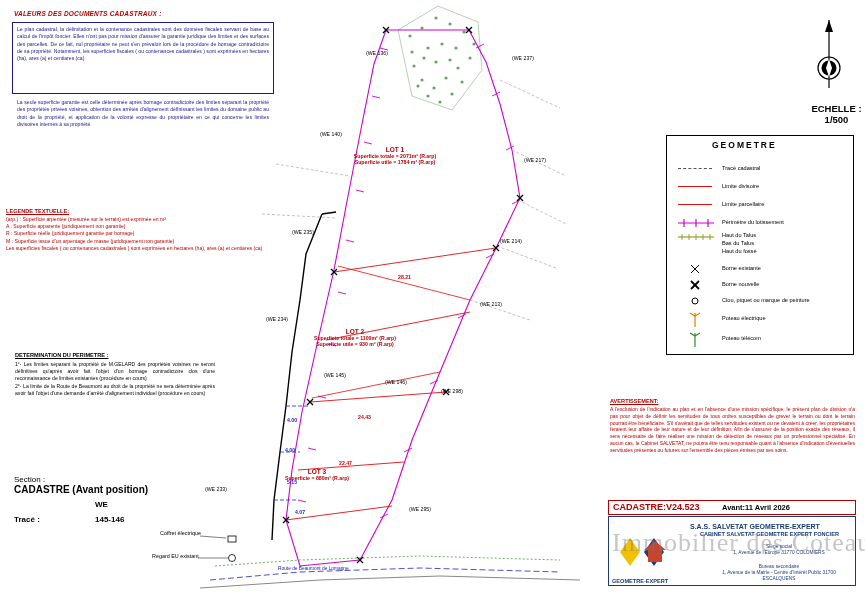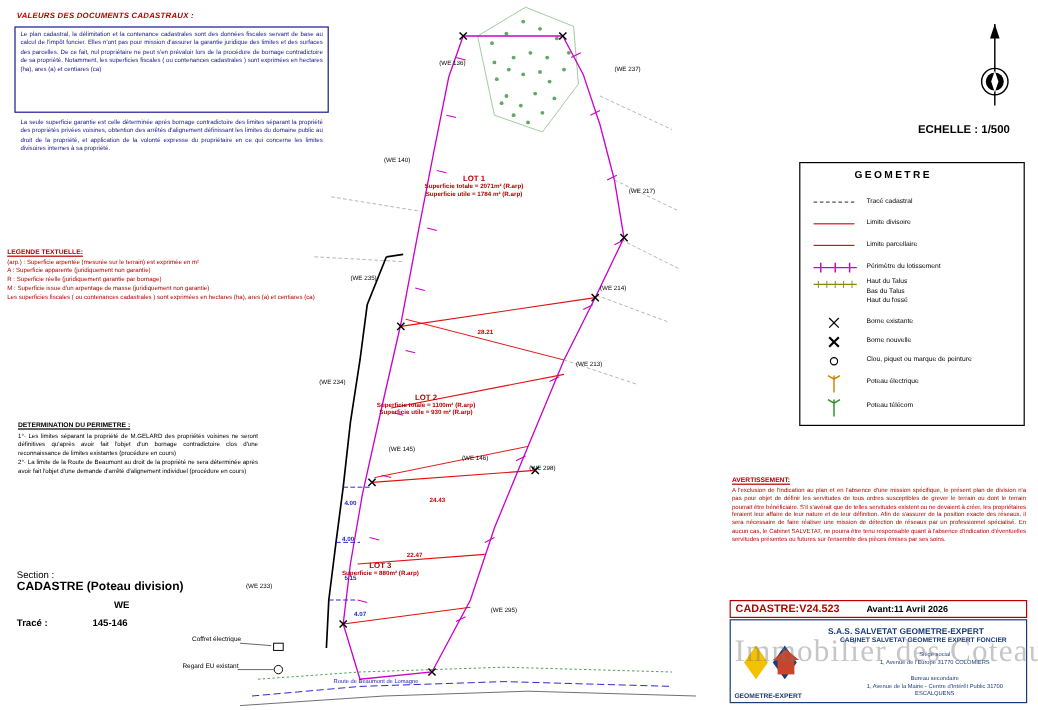--- a/index.html
+++ b/index.html
@@ -46,26 +46,26 @@
   }
   #dp-body{
     left:15px;top:361px;width:200px;
     font-size:5.1px;line-height:7.2px;color:#000;text-align:justify;
   }
   
   #cad-title{left:14px;top:484px;font-size:10px;font-weight:bold;color:#000;}
   #cad-sec{left:14px;top:475px;font-size:8px;font-weight:normal;color:#000;}
   #cad-secv{left:95px;top:500px;font-size:8px;font-weight:bold;color:#000;}
   #cad-num{left:14px;top:515px;font-size:8px;font-weight:bold;color:#000;}
-  #cad-numv{left:77px;top:515px;font-size:8px;font-weight:bold;color:#000;text-align:center;}
+  #cad-numv{left:95px;top:515px;font-size:8px;font-weight:bold;color:#000;text-align:center;}
   
   .blnote{font-size:5.4px;color:#000;}
   
   #compass-wrap{left:805px;top:18px;width:48px;height:72px;}
-  #echelle{left:765px;top:103px;font-size:9.5px;font-weight:bold;color:#000;}
+  #echelle{left:808px;top:103px;font-size:9.5px;font-weight:bold;color:#000;text-align:center;}
   
   #leg-box{
     left:666px;top:135px;width:188px;height:220px;
     border:1px solid #000;background:#fff;box-sizing:border-box;
   }
   #leg-title{
     left:712px;top:140px;font-size:8.5px;font-weight:bold;color:#000;
     letter-spacing:2px;
   }
   .leg-row{position:absolute;left:676px;width:175px;height:14px;}
@@ -124,21 +124,21 @@
   <div>M : Superficie issue d'un arpentage de masse (juridiquement non garantie)</div>
   <div>Les superficies fiscales ( ou contenances cadastrales ) sont exprimées en hectares (ha), ares (a) et centiares (ca)</div>
 </div>
 
 <div class="abs" id="dp-title">DETERMINATION DU PERIMETRE :</div>
 <div class="abs" id="dp-body">
   <div>1°- Les limites séparant la propriété de M.GELARD des propriétés voisines ne seront définitives qu'après avoir fait l'objet d'un bornage contradictoire clos d'une reconnaissance de limites existantes (procédure en cours)</div>
   <div>2°- La limite de la Route de Beaumont au droit de la propriété ne sera déterminée après avoir fait l'objet d'une demande d'arrêté d'alignement individuel (procédure en cours)</div>
 </div>
 
-<div class="abs" id="cad-title">CADASTRE (Poteau division)</div>
+<div class="abs" id="cad-title">CADASTRE (Avant position)</div>
 <div class="abs" id="cad-sec">Section :</div>
 <div class="abs" id="cad-secv">WE</div>
 <div class="abs" id="cad-num">Tracé :</div>
 <div class="abs" id="cad-numv">145-146</div>
 
 <div class="abs" id="compass-wrap">
   <svg width="48" height="72" viewBox="0 0 48 72">
     <line x1="24" y1="2" x2="24" y2="70" stroke="#000" stroke-width="1.2"></line>
     <polygon points="24,2 20,14 28,14" fill="#000"></polygon>
     <circle cx="24" cy="50" r="11" fill="none" stroke="#000" stroke-width="1.2"></circle>

